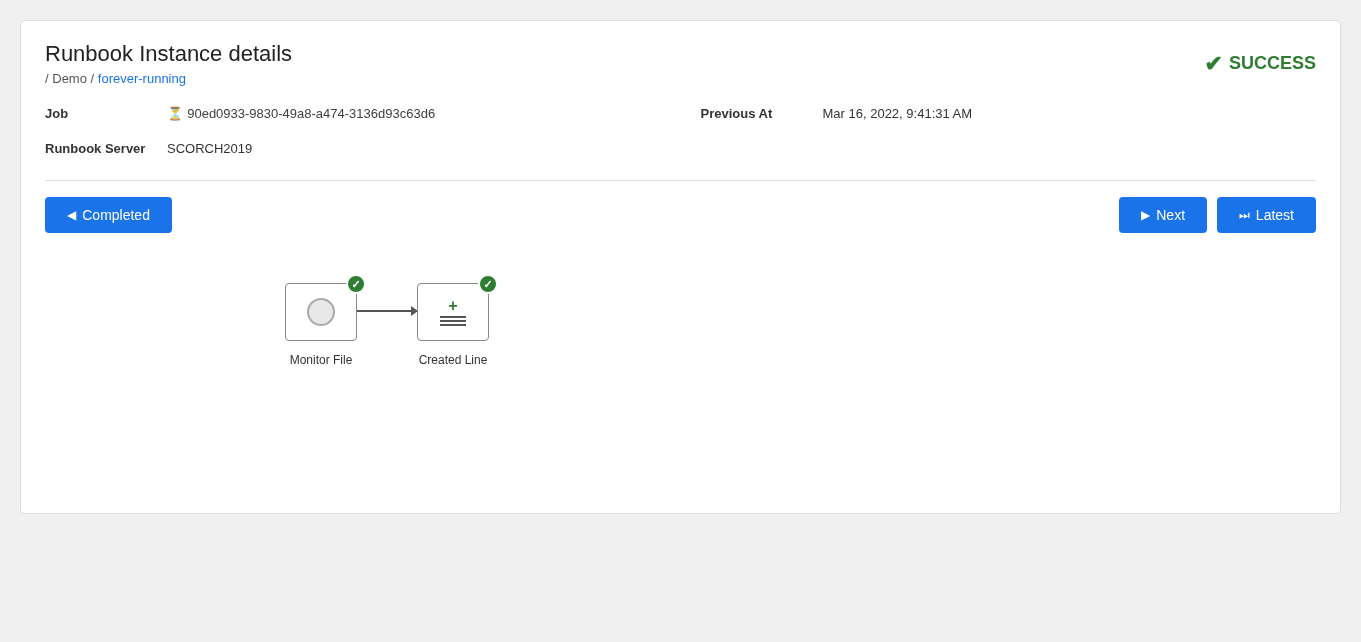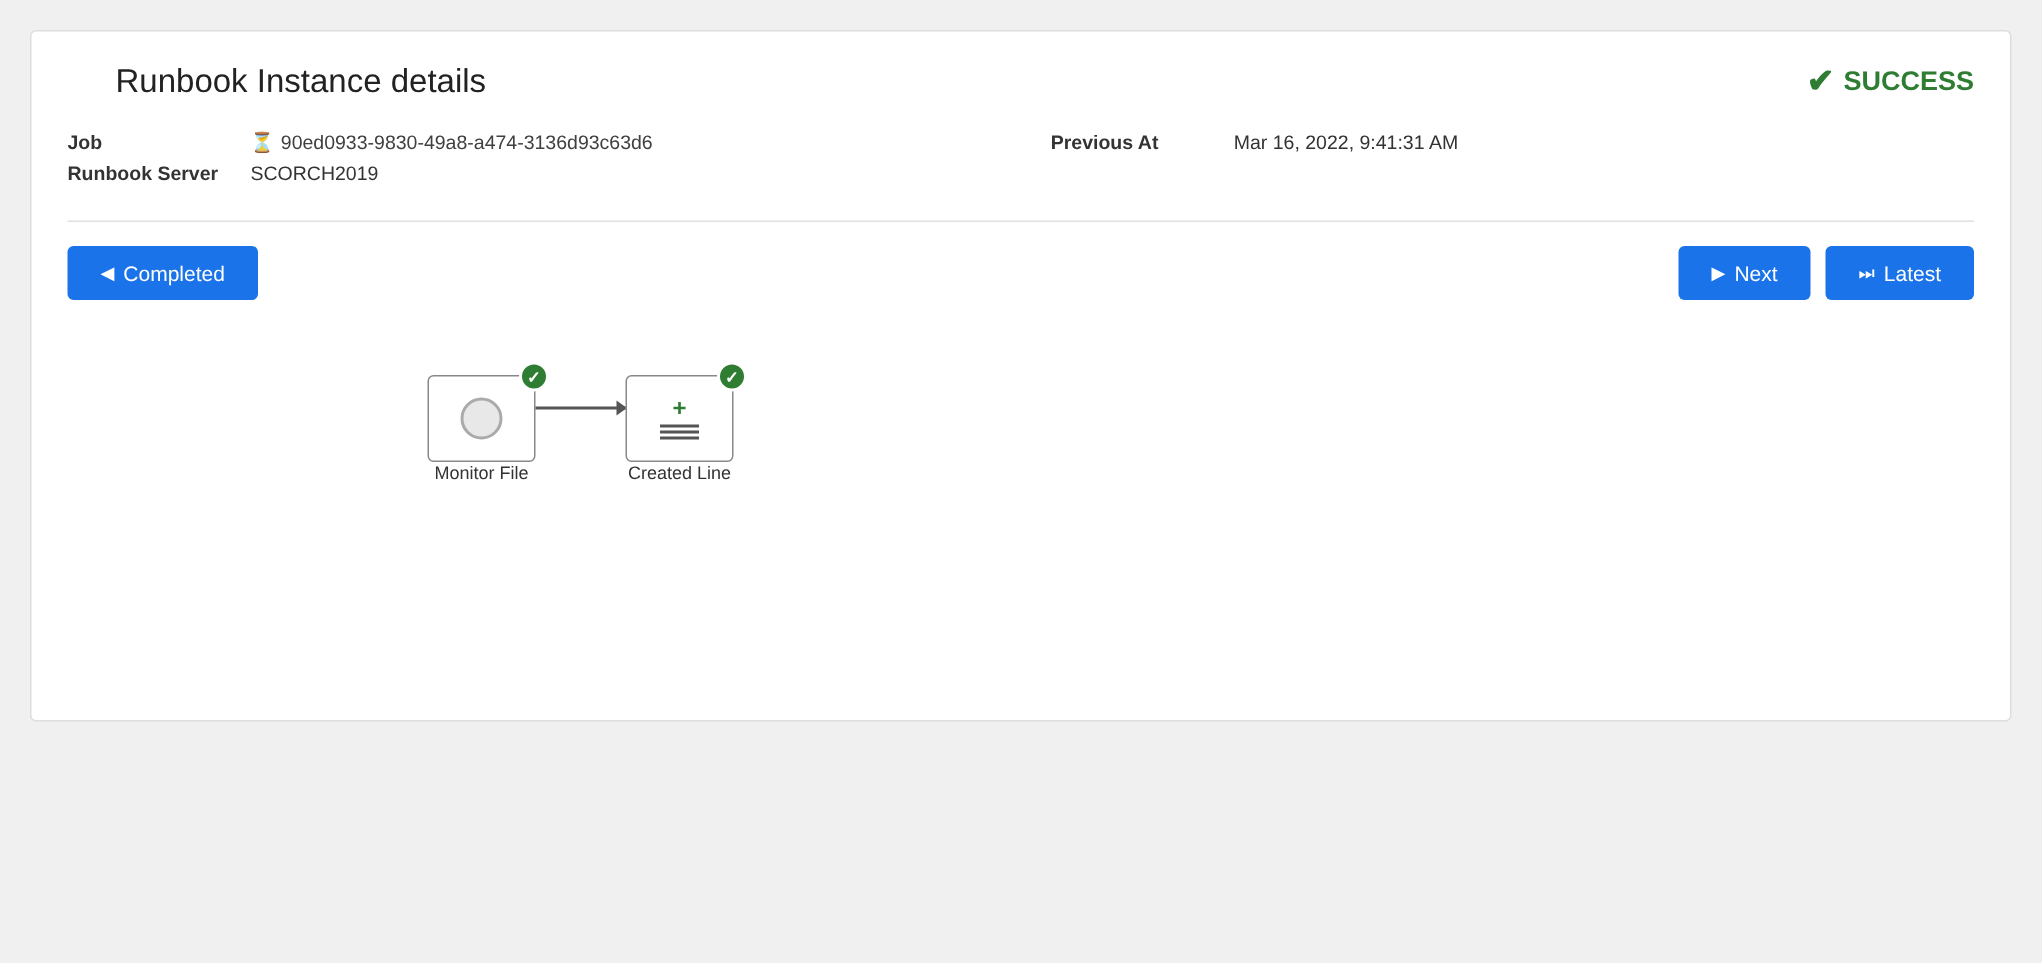--- a/index.html
+++ b/index.html
@@ -18,21 +18,20 @@
       width: 100%;
       max-width: 1321px;
       padding: 20px 24px;
       position: relative;
     }
     .header-row {
       display: flex;
       justify-content: space-between;
       align-items: center;
       margin-bottom: 4px;
-      margin-left: 32px;
     }
     .title-section h1 {
       font-size: 22px;
       font-weight: 600;
       color: #222;
     }
     .title-section h1 span {
       font-weight: 400;
     }
     .breadcrumb {
@@ -59,21 +58,21 @@
     .meta-grid {
       display: grid;
       grid-template-columns: 1fr 1fr;
       gap: 12px 40px;
       margin-top: 20px;
       margin-bottom: 24px;
     }
     .meta-left, .meta-right {
       display: flex;
       flex-direction: column;
-      gap: 6px;
+      gap: 20px;
     }
     .meta-row {
       display: flex;
       align-items: flex-start;
       gap: 12px;
     }
     .meta-label {
       font-size: 13px;
       font-weight: 600;
       color: #333;
@@ -162,21 +161,21 @@
       align-items: center;
       justify-content: center;
       color: #fff;
       font-size: 11px;
       font-weight: bold;
       border: 2px solid #fff;
     }
     .node-label {
       font-size: 12px;
       color: #333;
-      margin-top: 0;
+      margin-top: 12px;
       text-align: center;
     }
     .connector-line {
       width: 60px;
       height: 2px;
       background: #555;
       position: relative;
       top: -14px;
     }
     .connector-line::after {
@@ -224,20 +223,26 @@
   </style>
 </head>
 <body>
 
 <div class="card">
   <div class="header-row">
     <div class="title-section">
       <h1>
         <span>Runbook </span><span>Instance details</span>
       </h1>
+      <div class="breadcrumb">
+        <span>/</span>
+        <span>Demo</span>
+        <span> / </span>
+        <a href="#">forever-running</a>
+      </div>
     </div>
     <div class="status-badge">
       <span class="check-icon">✔</span>
       <span>SUCCESS</span>
     </div>
   </div>
 
   <div class="meta-grid">
     <div class="meta-left">
       <div class="meta-row">

